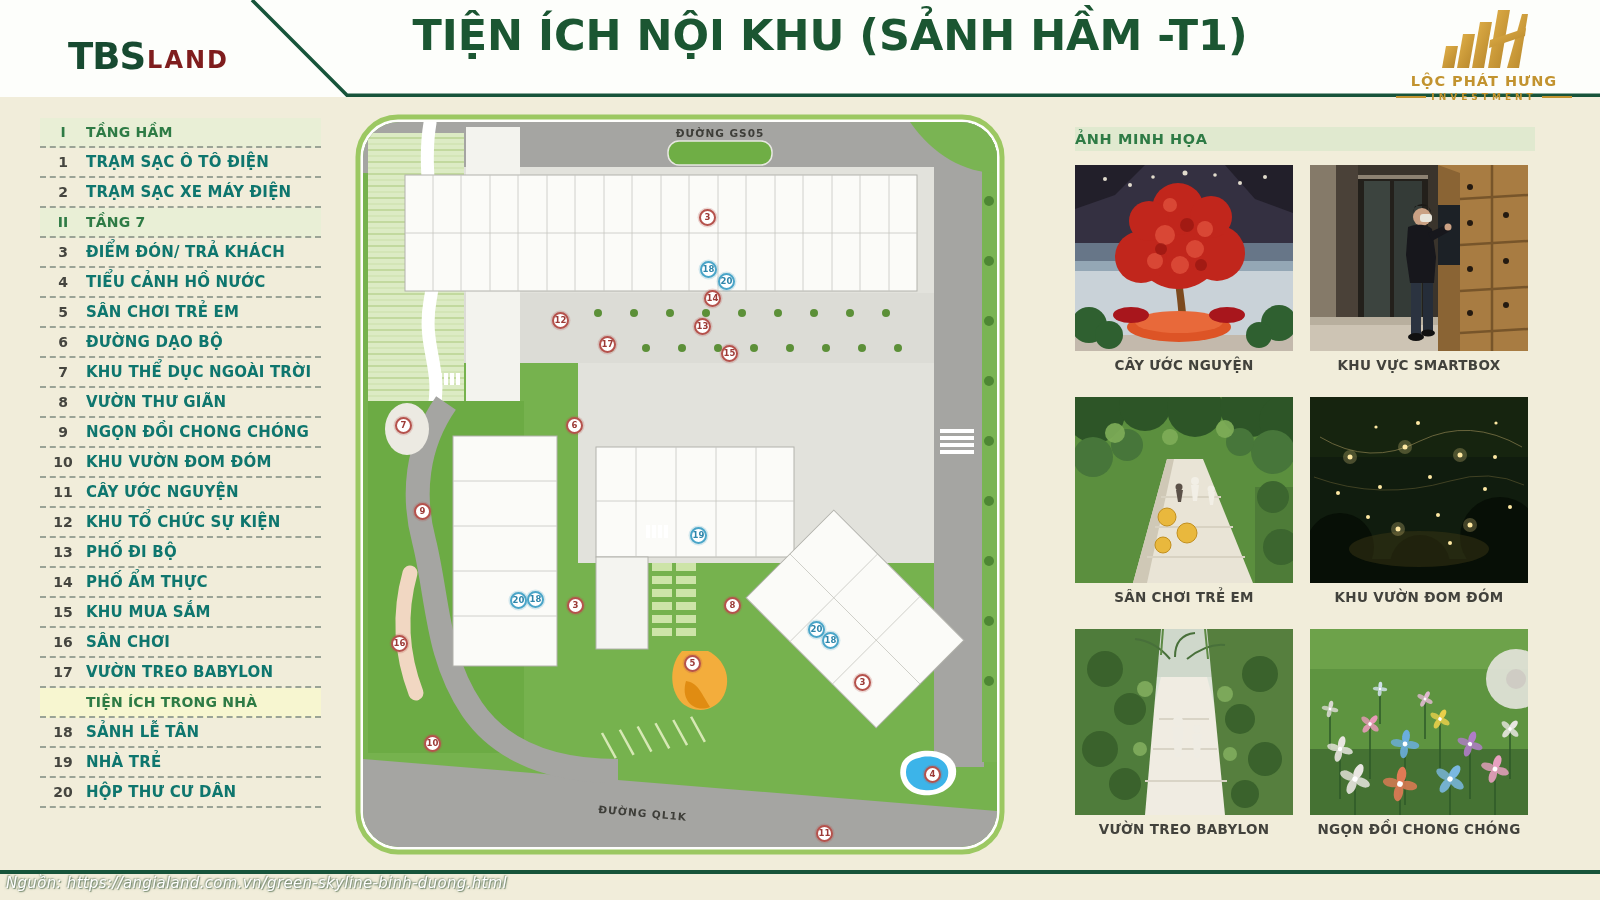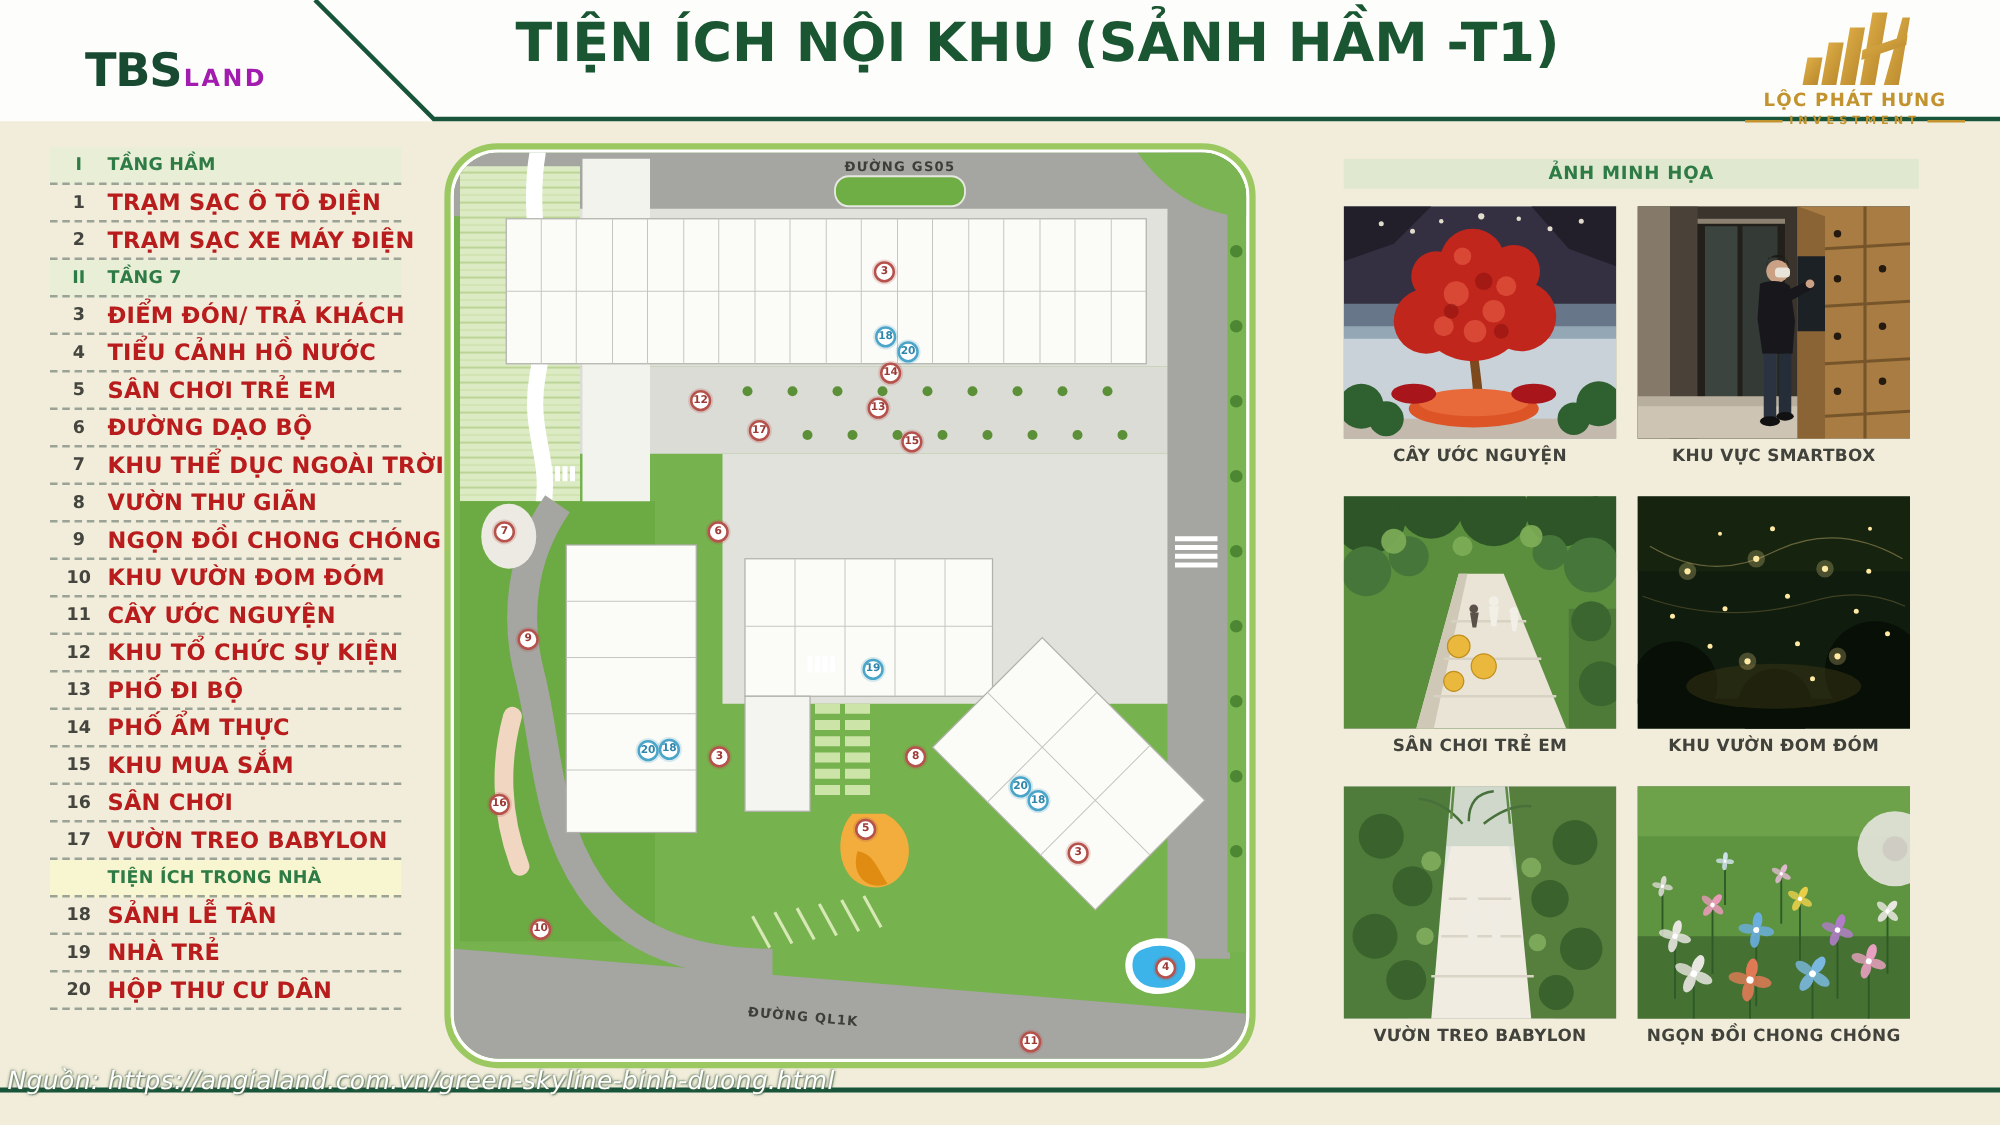--- a/index.html
+++ b/index.html
@@ -10,62 +10,62 @@
   }
   
   .header-band{position:absolute;left:0;top:0;width:1600px;height:97px;background:#fdfefb;}
   .header-deco{position:absolute;left:0;top:0;width:1600px;height:110px;pointer-events:none;}
   .page-title{
     position:absolute;left:330px;top:10px;width:1000px;text-align:center;
     font-size:43px;font-weight:800;color:#1b5632;letter-spacing:0px;white-space:nowrap;
   }
   .tbs-logo{position:absolute;left:68px;top:38px;display:flex;align-items:flex-end;}
   .tbs-main{font-size:37px;font-weight:800;color:#174a30;letter-spacing:-1px;line-height:1;text-align:center;}
-  .tbs-sub{font-size:19px;font-weight:700;color:#a21caf;letter-spacing:2px;line-height:1.15;margin-left:2px;text-align:right;}
+  .tbs-sub{font-size:24px;font-weight:700;color:#7f1d1d;letter-spacing:2px;line-height:1.15;margin-left:2px;text-align:right;}
   .lph-logo{position:absolute;left:1396px;top:6px;width:176px;text-align:center;z-index:5;}
   .lph-bars{display:block;margin:0 auto;}
   .lph-name{font-size:14.5px;font-weight:800;color:#c2932f;letter-spacing:1px;margin-top:1px;white-space:nowrap;}
   .lph-sub{display:flex;align-items:center;gap:5px;margin-top:3px;font-size:9px;font-weight:700;color:#c2932f;letter-spacing:4px;white-space:nowrap;}
   .lph-sub::before,.lph-sub::after{content:"";flex:1;height:2px;background:#c2932f;}
   
   .sidebar{position:absolute;left:40px;top:118px;width:281px;}
   .srow{display:flex;align-items:center;height:30px;box-sizing:border-box;border-bottom:2px dashed #9aa396;}
   .srow .num{width:46px;text-align:center;font-weight:700;font-size:14px;color:#45453f;flex:none;}
-  .srow .lbl{font-weight:700;font-size:18px;color:#b91c1c;letter-spacing:0.2px;white-space:nowrap;}
+  .srow .lbl{font-weight:700;font-size:15px;color:#0f766e;letter-spacing:0.2px;white-space:nowrap;}
   .srow.section-green{background:#e9efd6;}
   .srow.section-yellow{background:#f7f6d0;}
   .srow.section-green .num,.srow.section-green .lbl,
   .srow.section-yellow .num,.srow.section-yellow .lbl{color:#2e7b45;font-size:14px;}
   
   .map{position:absolute;left:350px;top:111px;width:660px;height:747px;}
   .map svg{display:block;}
   .map-markers{position:absolute;left:0;top:0;width:660px;height:747px;}
   .marker{
     position:absolute;width:17px;height:17px;margin:-9px 0 0 -9px;border-radius:50%;
     background:#fff;display:flex;align-items:center;justify-content:center;
     font-size:8.5px;font-weight:700;box-sizing:border-box;line-height:1;
   }
   .marker.red{border:2.5px solid #b5524c;color:#9c3a36;box-shadow:0 0 0 1.5px rgba(181,82,76,.22);}
   .marker.blue{border:2.5px solid #4aa5c8;color:#2f86ab;box-shadow:0 0 0 1.5px rgba(74,165,200,.22);}
   
   .gallery{position:absolute;left:1075px;top:127px;width:460px;}
   .gallery-header{height:24px;background:#e0e9cf;color:#2e7b45;font-weight:700;font-size:14.5px;
-    text-align:center;line-height:24px;letter-spacing:0.6px;}
+    text-align:left;line-height:24px;letter-spacing:0.6px;}
   .ggrid{margin-top:14px;display:grid;grid-template-columns:218px 218px;column-gap:17px;}
   .cell{width:218px;}
   .photo{width:218px;height:186px;overflow:hidden;background:#9a9a90;}
   .photo svg{display:block;}
   .caption{
     text-align:center;font-size:13.5px;font-weight:700;color:#42423c;
     margin-top:6px;height:18px;margin-bottom:22px;letter-spacing:0.3px;white-space:nowrap;
   }
   
   .footer-line{position:absolute;left:0;top:870px;width:1600px;height:3.5px;background:#17543a;}
   .source{
-    position:absolute;left:6px;top:852px;font-size:20px;font-style:italic;color:#fefefe;letter-spacing:0.3px;
+    position:absolute;left:6px;top:874px;font-size:15px;font-style:italic;color:#fefefe;letter-spacing:0.3px;
     text-shadow:1px 1px 1px rgba(60,90,60,0.6), -1px -1px 1px rgba(60,90,60,0.35), 0 0 3px rgba(90,120,90,0.65);
   }
 </style>
 </head>
 <body>
 
 <div class="header-band"></div>
 <svg class="header-deco" viewBox="0 0 1600 110">
   <polyline points="252,0 347,95.2 1600,95.2" fill="none" stroke="#17543a" stroke-width="3.6"></polyline>
 </svg>

